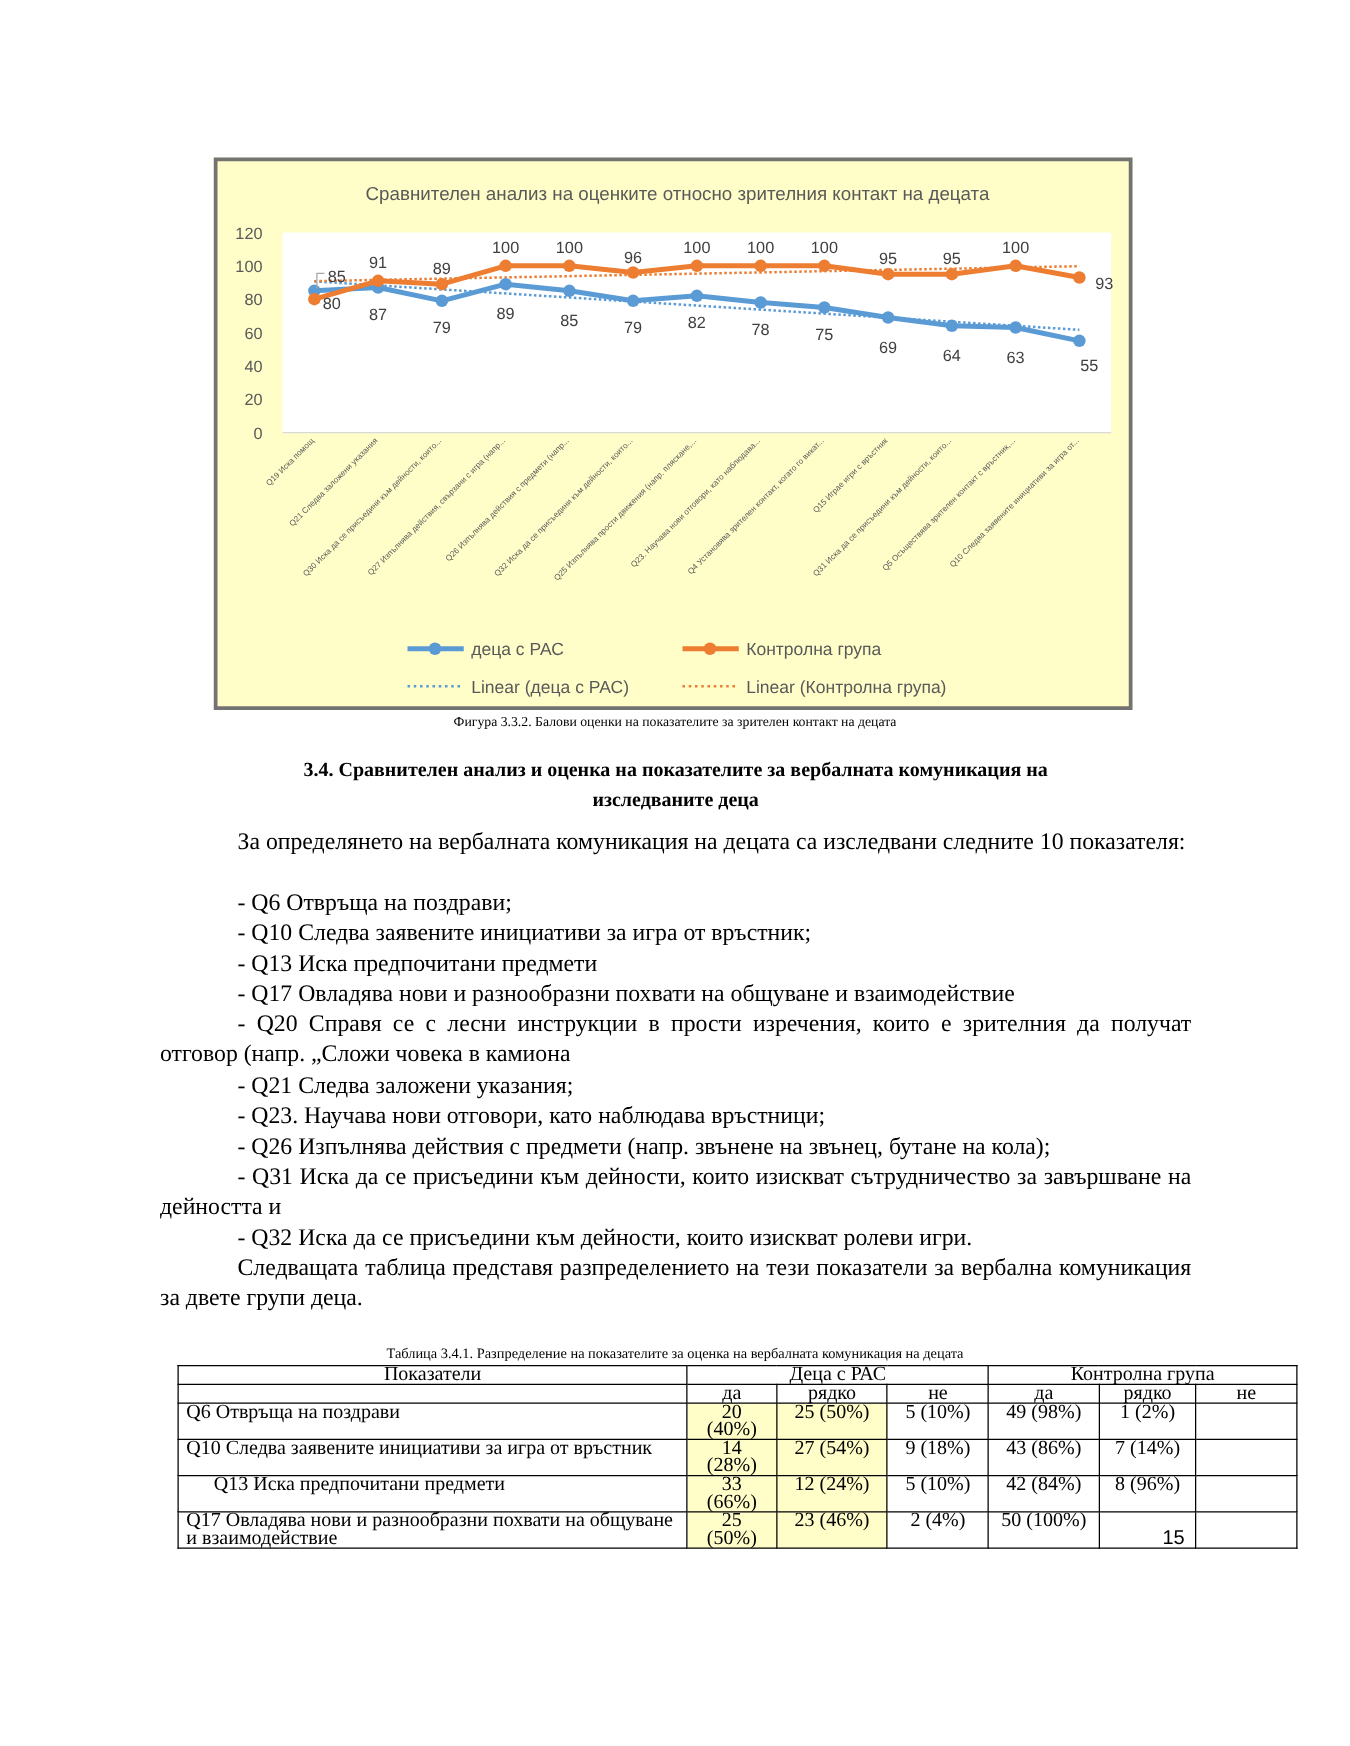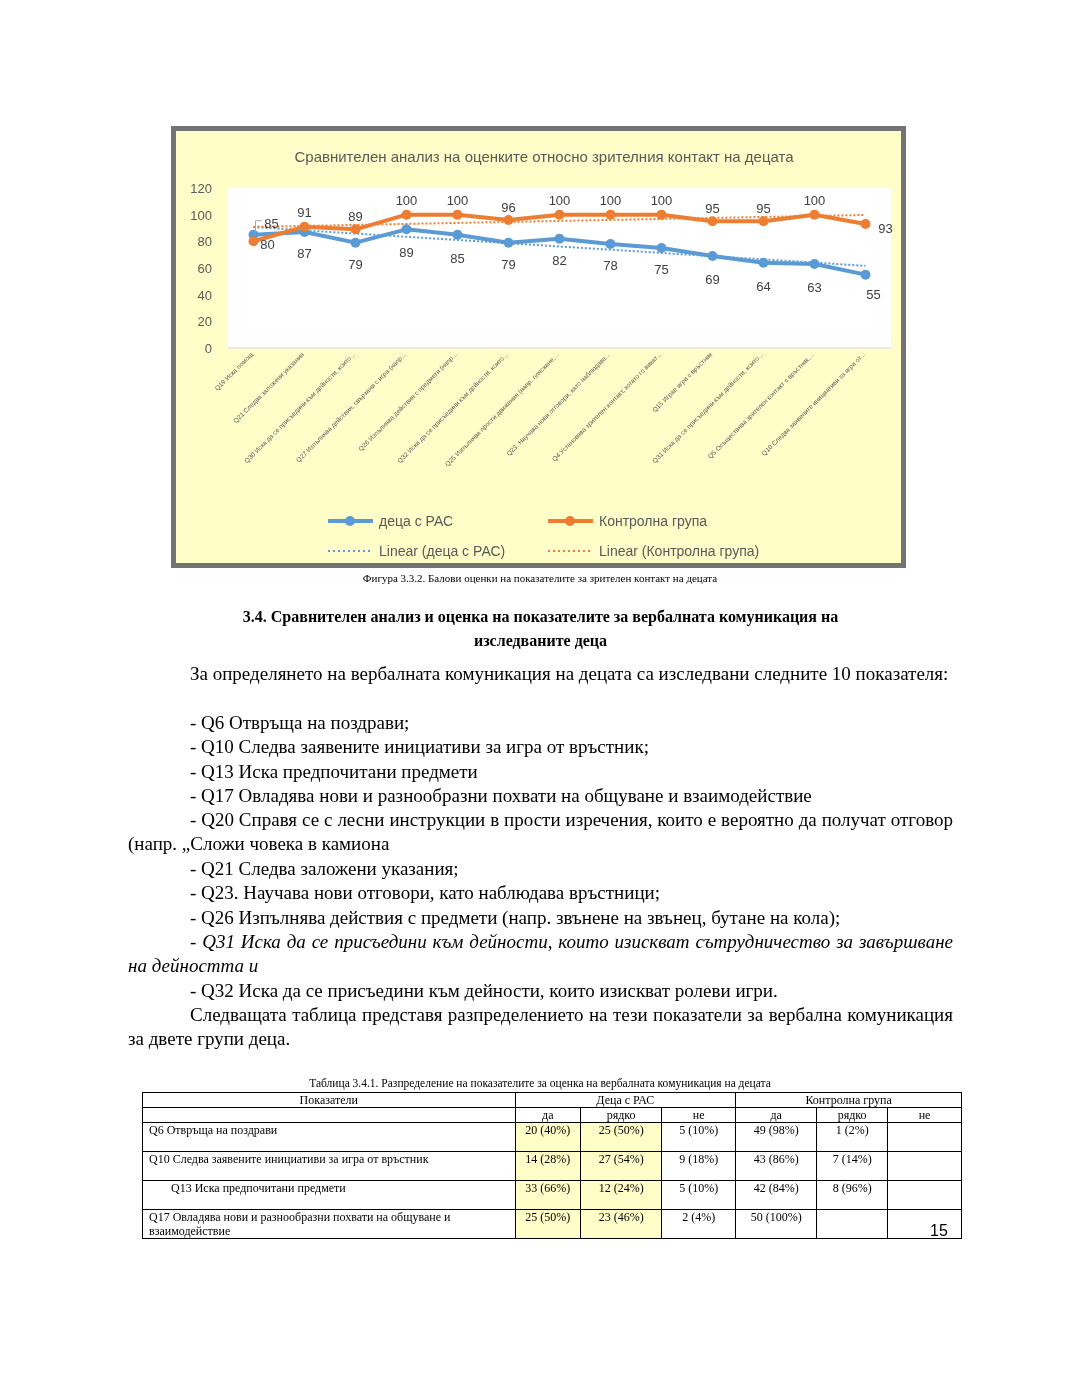--- a/index.html
+++ b/index.html
@@ -1,30 +1,30 @@
 <!DOCTYPE html>
 <html><head>
 <meta charset="utf-8">
 <style>
   html, body { margin:0; padding:0; background:#ffffff; }
   body { width:1080px; height:1397px; position:relative; overflow:hidden;
          font-family:"Liberation Serif", "DejaVu Serif", serif; color:#000; }
   #chart-box { position:absolute; left:171px; top:126px; width:735px; height:442px;
-               background:#fffdc8; border:5px solid #737373; box-sizing:border-box; }
+               background:#fffdc8; border:3px solid #737373; box-sizing:border-box; }
   #chart-svg { position:absolute; left:0; top:0; }
   .caption { position:absolute; left:0; width:1080px; text-align:center; font-size:11px; }
   #fig-caption { top:572px; }
   #section-heading { position:absolute; left:128px; width:825px; top:605px; text-align:center;
                      font-weight:bold; font-size:16px; line-height:24px; }
   .para { position:absolute; left:128px; width:825px; font-size:19px; line-height:24.2px; text-align:justify; }
   .indent { text-indent:62px; }
   .li { position:absolute; left:190px; font-size:19px; line-height:24px; white-space:nowrap; }
   #table-caption { top:1077px; font-size:11.5px; }
-  table#data-table { position:absolute; left:142px; top:1092px; width:820px; border-collapse:collapse;
-                     font-size:12px; line-height:14px; }
+  table#data-table { position:absolute; left:142px; top:1092px; width:896px; border-collapse:collapse;
+                     font-size:16px; line-height:14px; }
   #data-table td, #data-table th { border:1px solid #000; padding:0 6px; font-weight:normal; vertical-align:top; }
   #data-table th { text-align:center; }
   #data-table td.c { text-align:center; }
   #data-table td.hl { background:#fffdc8; }
   #page-number { position:absolute; left:930px; top:1222px; font-family:"Liberation Sans", sans-serif; font-size:16px; }
 </style>
 </head>
 <body>
 
 <div id="chart-box">
@@ -148,25 +148,25 @@
   <div>3.4. Сравнителен анализ  и оценка на показателите за вербалната комуникация на</div>
   <div>изследваните деца</div>
 </div>
 
 <div class="para indent" style="top:662px;">За определянето на вербалната комуникация на децата са изследвани следните 10 показателя:</div>
 
 <div class="li" style="top:711px;">- Q6 Отвръща на поздрави;</div>
 <div class="li" style="top:735px;">- Q10 Следва заявените инициативи за игра от връстник;</div>
 <div class="li" style="top:760px;">- Q13  Иска предпочитани предмети</div>
 <div class="li" style="top:784px;">- Q17 Овладява нови и разнообразни похвати на общуване и взаимодействие</div>
-<div class="para indent" style="top:808px;">- Q20 Справя се с лесни инструкции в прости изречения, които е вероятно да получат отговор (напр. „Сложи човека в камиона</div>
+<div class="para indent" style="top:808px;">- Q20 Справя се с лесни инструкции в прости изречения, които е зрителния да получат отговор (напр. „Сложи човека в камиона</div>
 <div class="li" style="top:857px;">- Q21 Следва заложени указания;</div>
 <div class="li" style="top:881px;">- Q23. Научава нови отговори, като наблюдава връстници;</div>
 <div class="li" style="top:906px;">- Q26 Изпълнява действия с предмети (напр. звънене на звънец, бутане на кола);</div>
-<div class="para indent" style="top:930px;font-style:italic;">- Q31 Иска да се присъедини към дейности, които изискват сътрудничество за завършване на дейността и</div>
+<div class="para indent" style="top:930px;">- Q31 Иска да се присъедини към дейности, които изискват сътрудничество за завършване на дейността и</div>
 <div class="li" style="top:979px;">- Q32 Иска да се присъедини към дейности, които изискват ролеви игри.</div>
 <div class="para indent" style="top:1003px;">Следващата таблица представя разпределението на тези показатели за вербална комуникация за двете групи деца.</div>
 
 <div id="table-caption" class="caption">Таблица 3.4.1. Разпределение на показателите за оценка на вербалната комуникация на децата</div>
 
 <table id="data-table">
   <tbody>
       <tr>
     <th style="width:345px;">Показатели</th>
     <th colspan="3">Деца с РАС</th>

